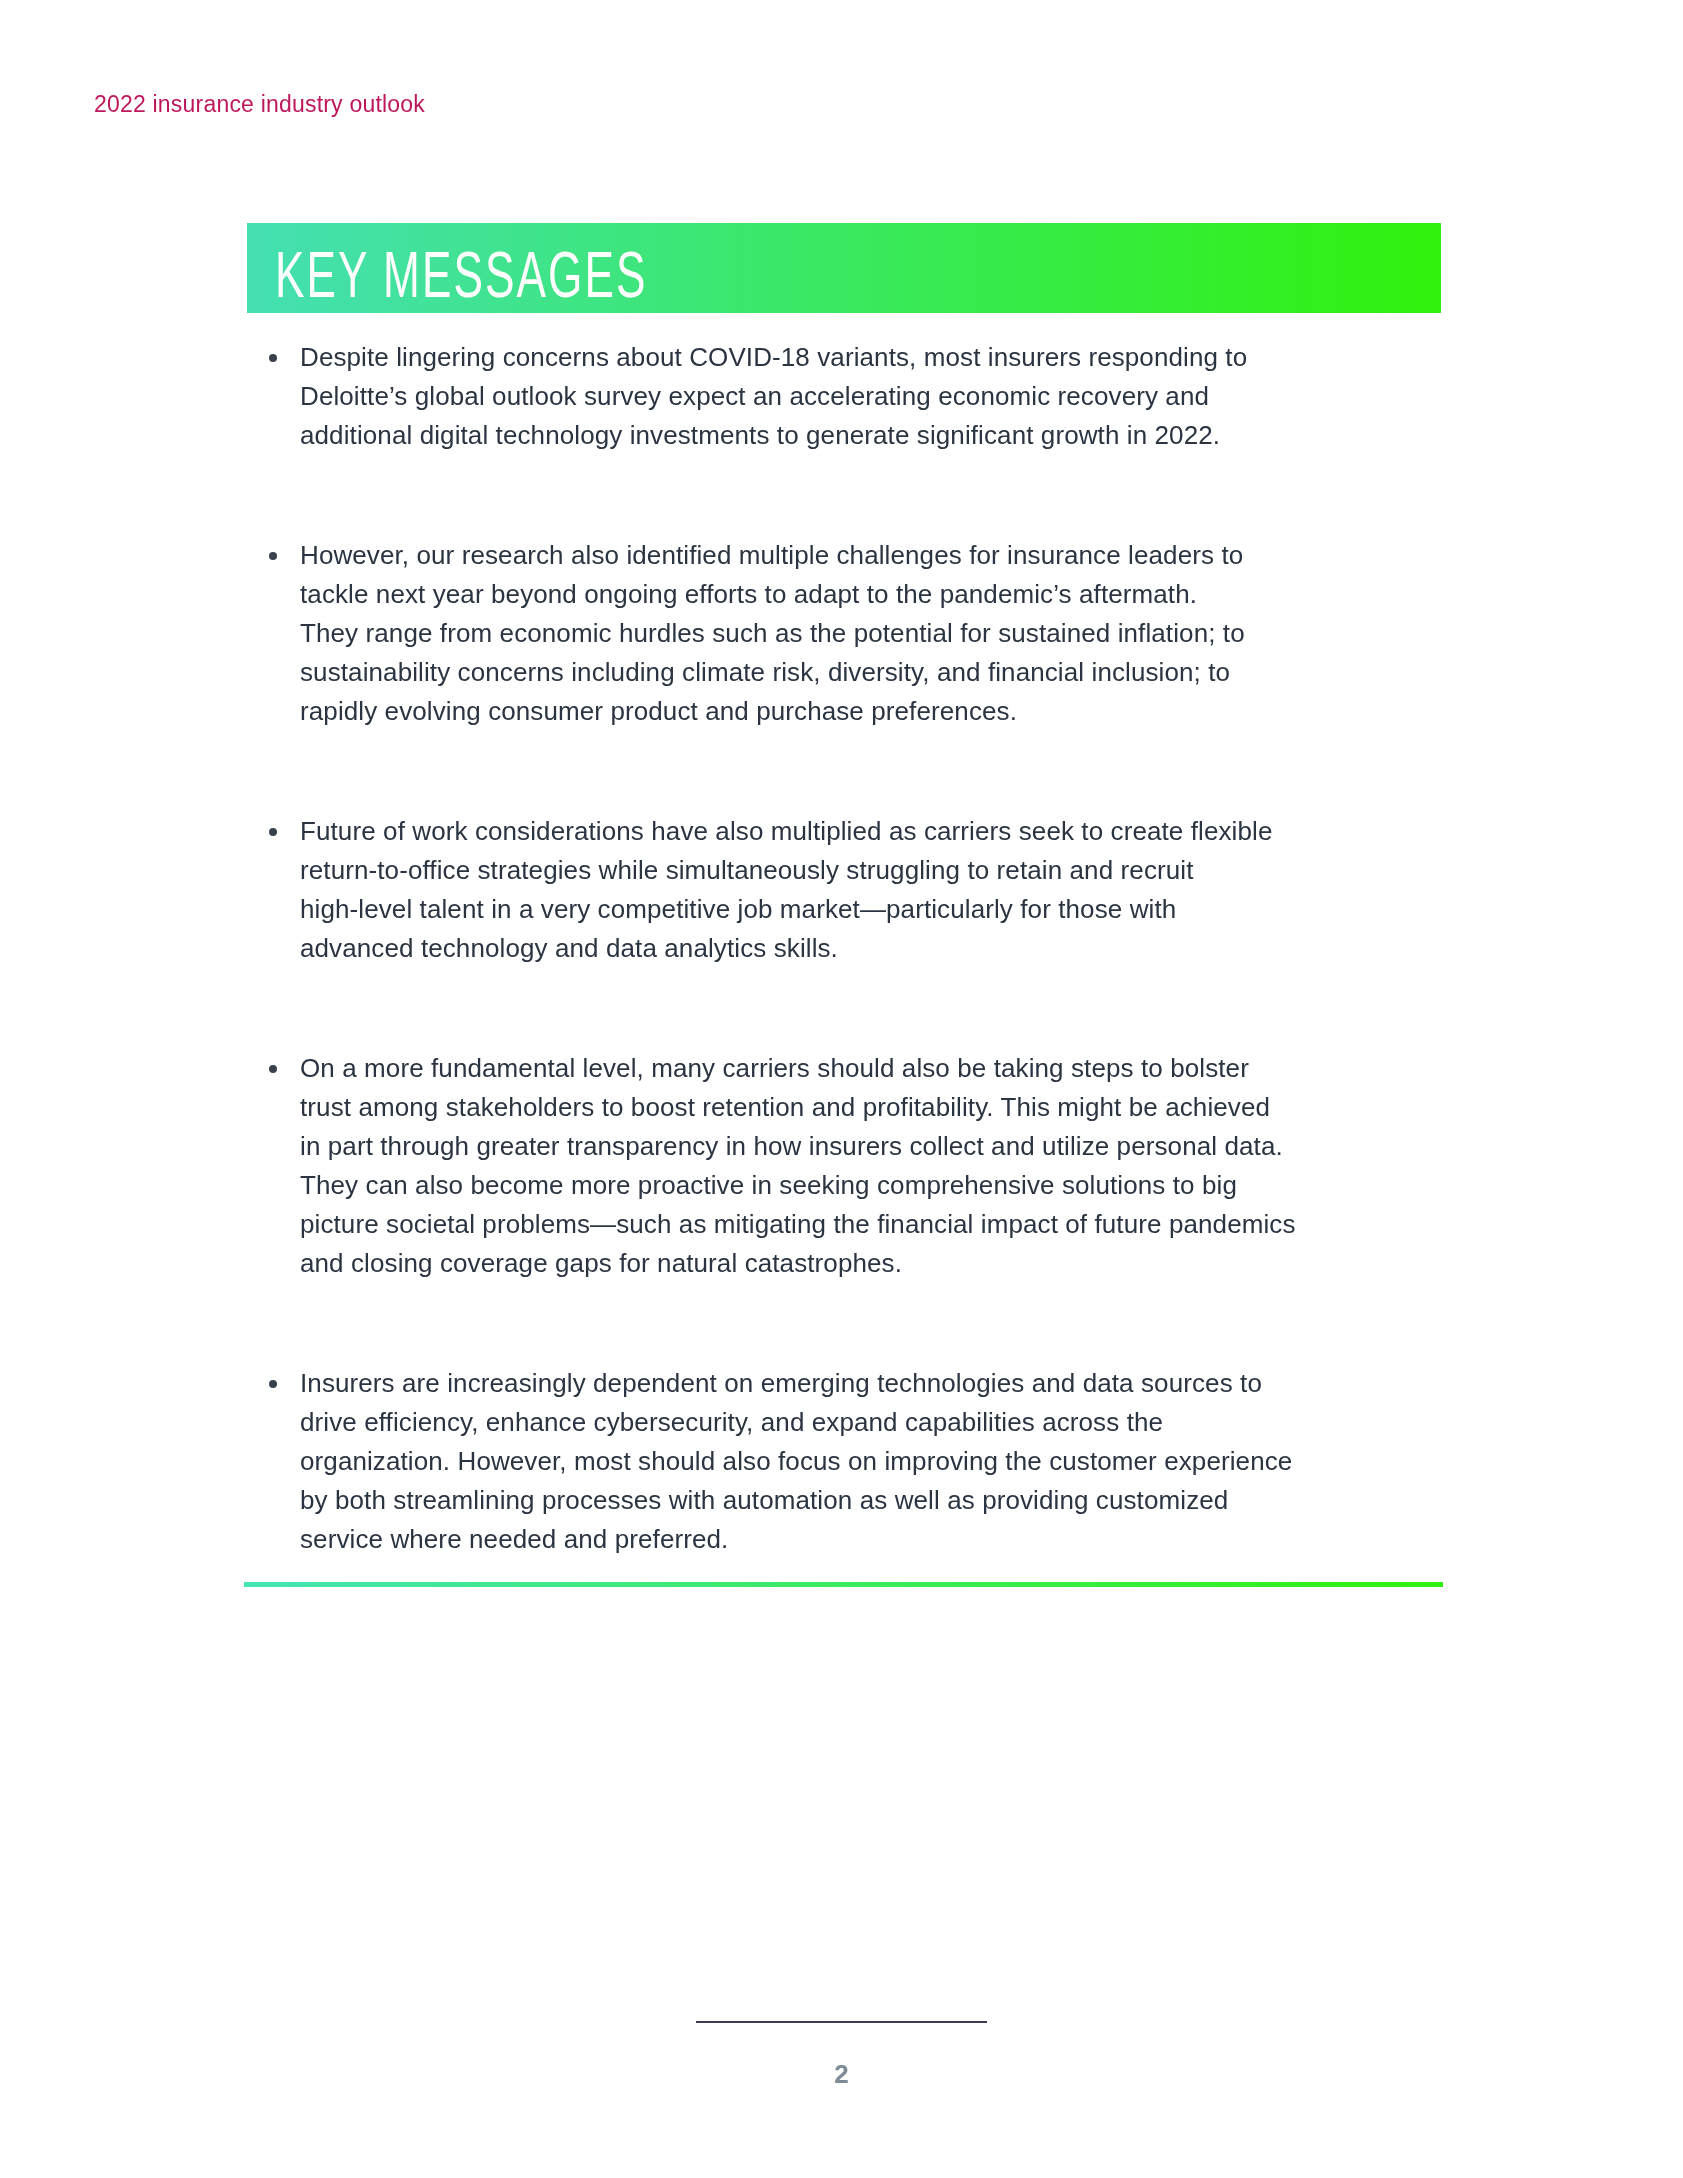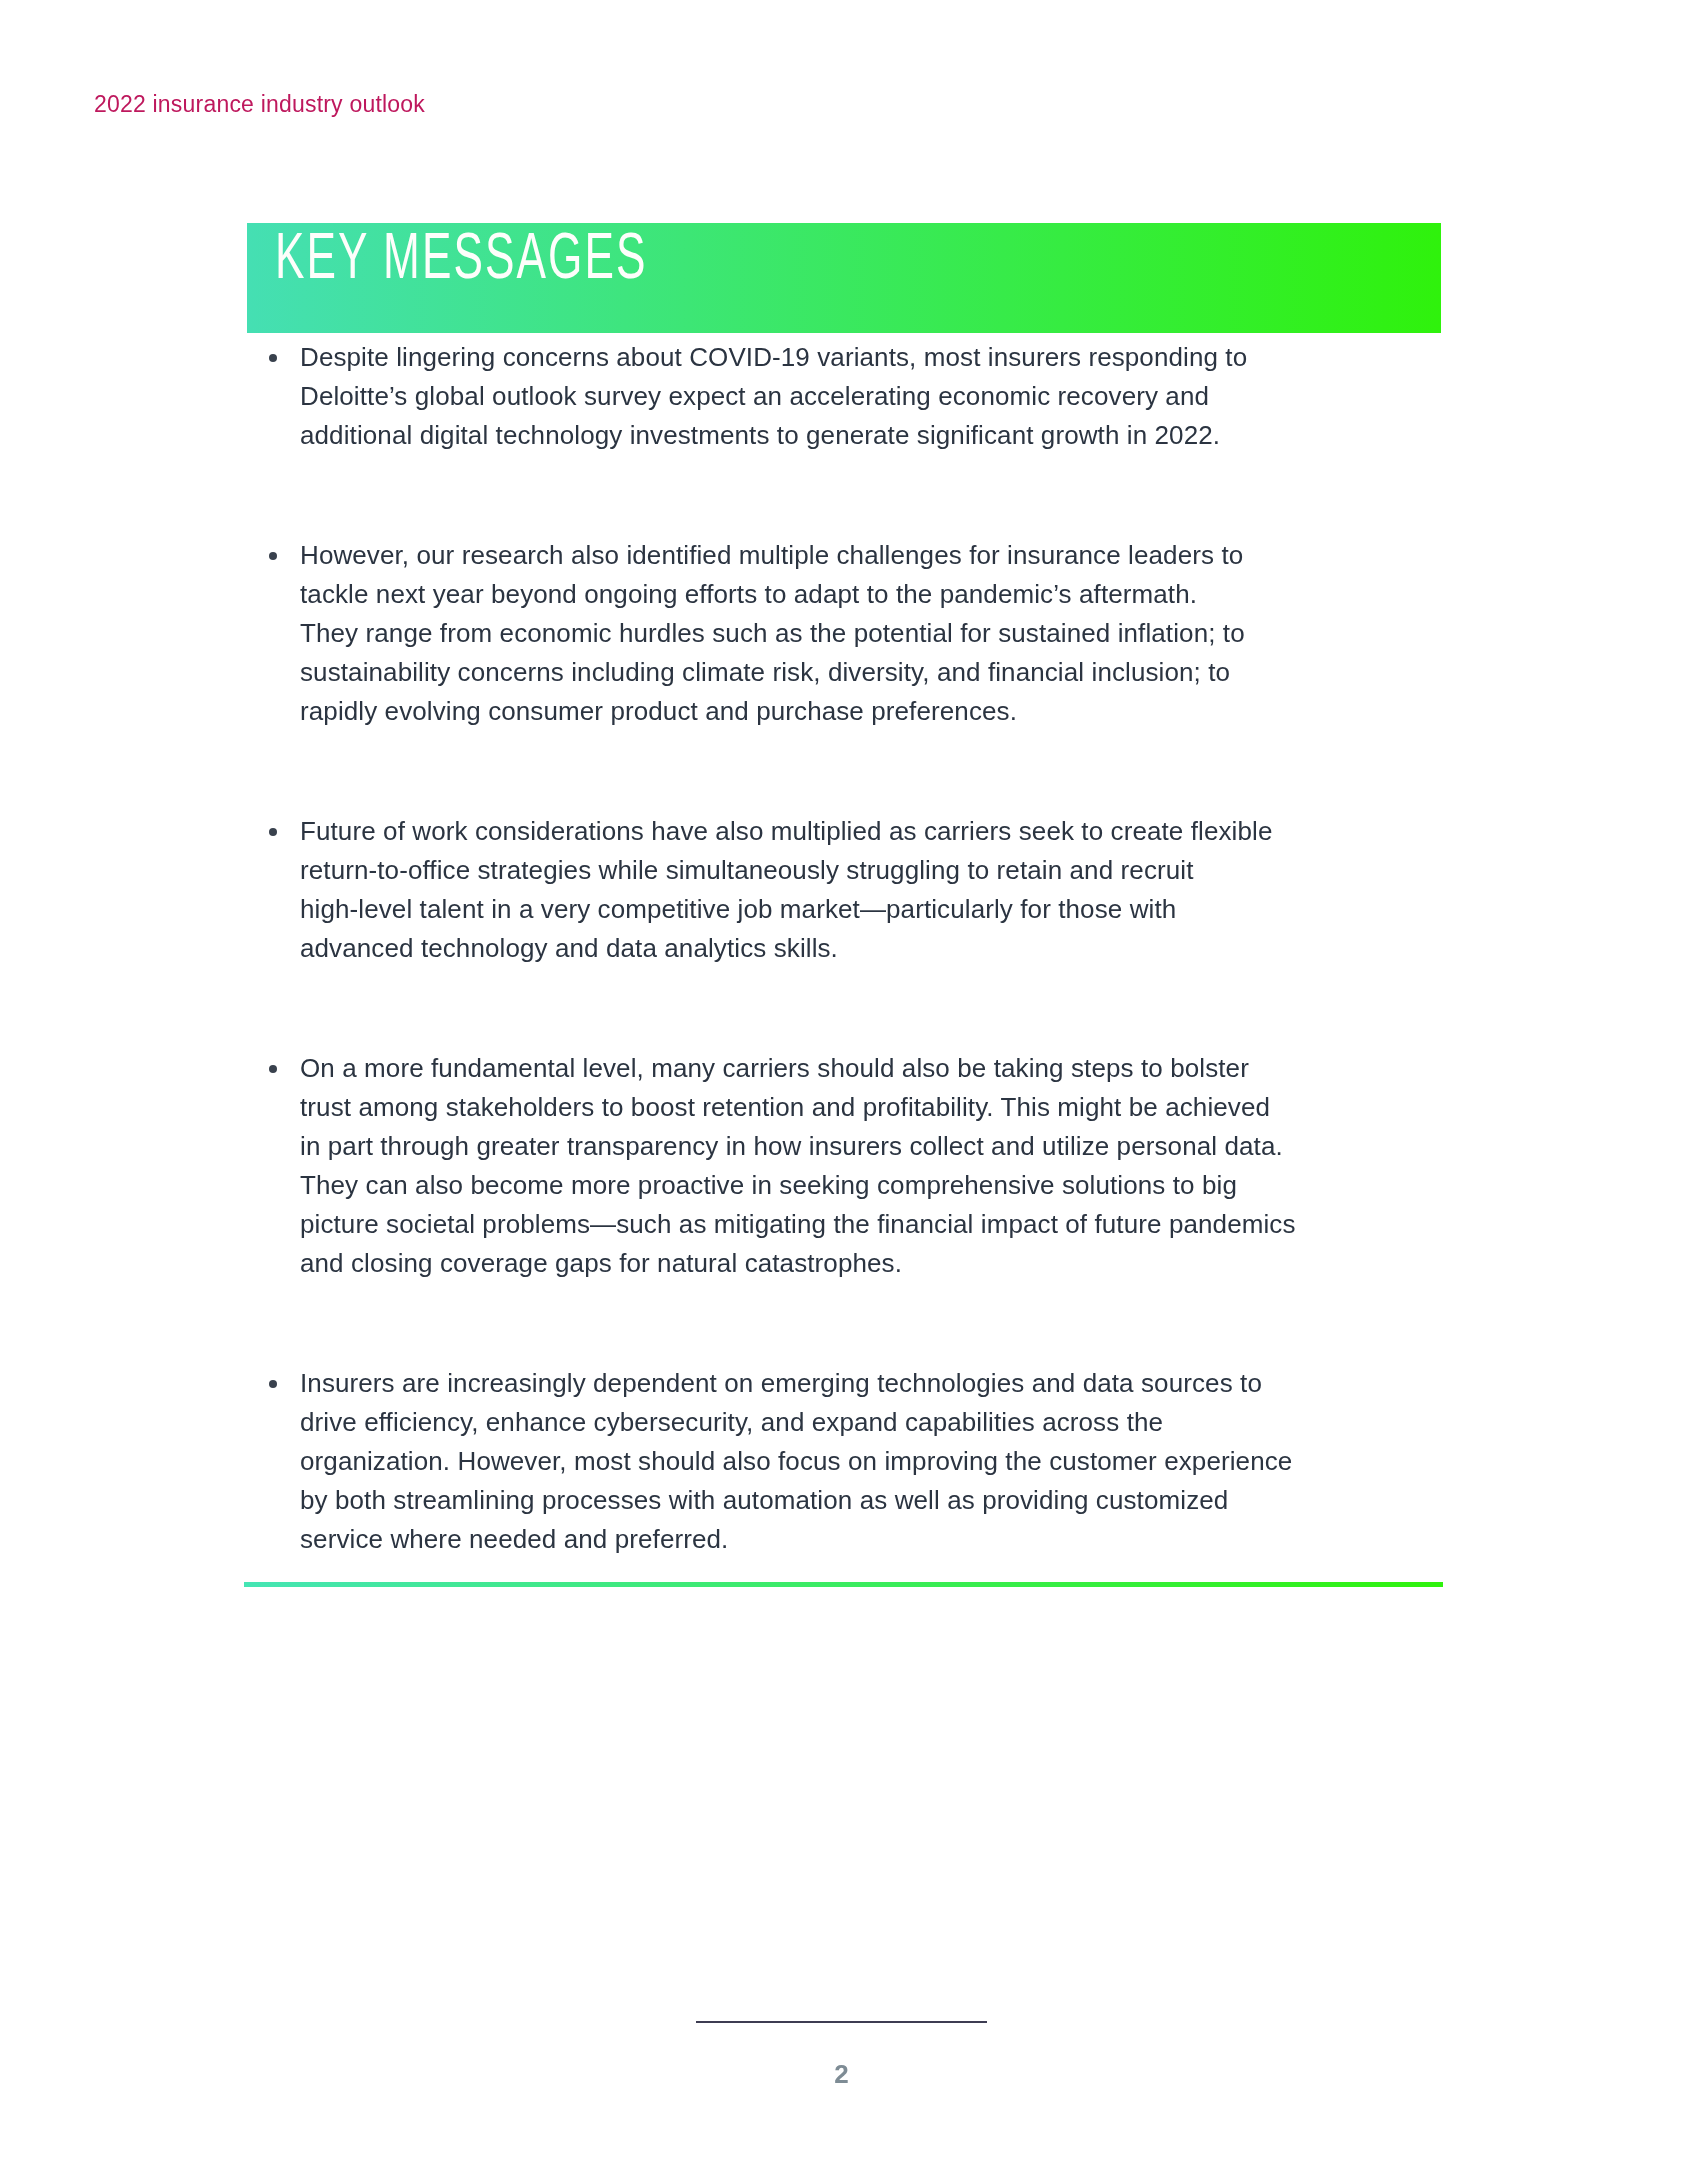--- a/index.html
+++ b/index.html
@@ -19,24 +19,24 @@
     font-size: 23px;
     color: #be185d;
     letter-spacing: 0.2px;
   }
 
   .banner {
     position: absolute;
     left: 247px;
     top: 223px;
     width: 1194px;
-    height: 110px;
+    height: 90px;
     background: linear-gradient(to right, #45dfb3, #2ff20c);
     display: flex;
-    align-items: flex-start;
+    align-items: flex-end;
   }
   .banner-title {
     margin-left: 28px;
     font-size: 65px;
     font-weight: 300;
     line-height: 1;
     letter-spacing: 3px;
     color: #fdfefb;
     transform: scaleX(0.68);
     transform-origin: left center;
@@ -108,21 +108,21 @@
 <div class="running-header">2022 insurance industry outlook</div>
 
 <div class="banner">
   <div class="banner-title">KEY MESSAGES</div>
 </div>
 
 <div class="content">
 
   <div class="bullet-item">
     <span class="bullet-dot"></span>
-    <p class="bullet-text">Despite lingering concerns about COVID-19 variants, most insurers responding to
+    <p class="bullet-text">Despite lingering concerns about COVID-18 variants, most insurers responding to
 Deloitte’s global outlook survey expect an accelerating economic recovery and
 additional digital technology investments to generate significant growth in 2022.</p>
   </div>
 
   <div class="bullet-item">
     <span class="bullet-dot"></span>
     <p class="bullet-text">However, our research also identified multiple challenges for insurance leaders to
 tackle next year beyond ongoing efforts to adapt to the pandemic’s aftermath.
 They range from economic hurdles such as the potential for sustained inflation; to
 sustainability concerns including climate risk, diversity, and financial inclusion; to

